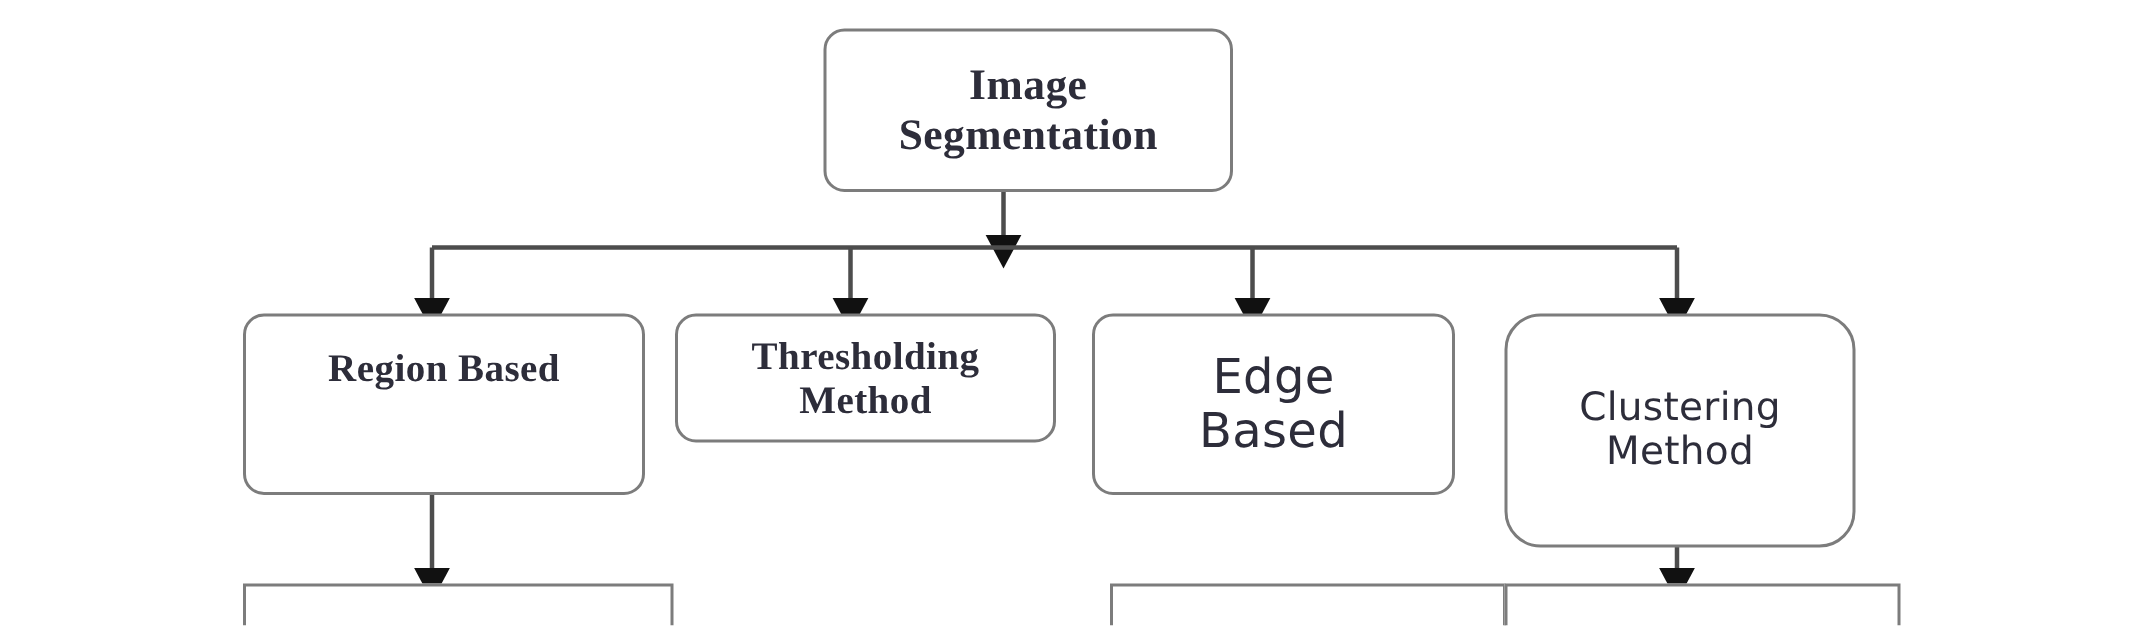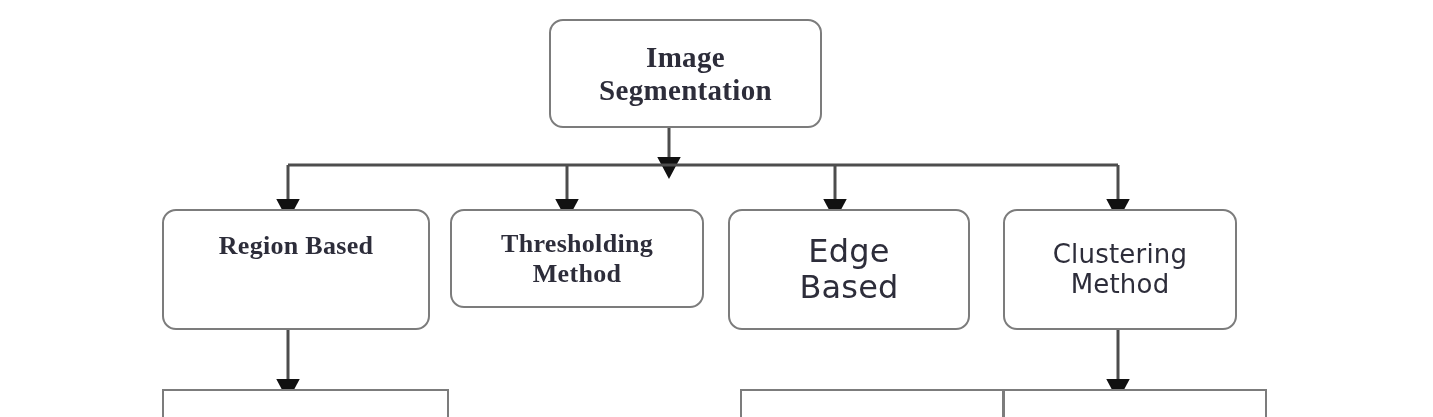--- a/index.html
+++ b/index.html
@@ -110,31 +110,31 @@
 
   <div class="node rounded v-center font-serif" id="root-node" style="left:533px; top:19px; width:273px; height:109px;margin-left:16px;">
     <span class="label">Image
 Segmentation</span>
   </div>
 
   <div class="node rounded v-top font-serif" id="node-region" style="left:162px; top:209px; width:268px; height:121px;">
     <span class="label">Region Based</span>
   </div>
 
-  <div class="node rounded v-center font-serif" id="node-threshold" style="left:450px; top:209px; width:254px; height:99px;">
+  <div class="node rounded v-center font-serif" id="node-threshold" style="left:450px; top:209px; width:254px; height:86px;">
     <span class="label">Thresholding
 Method</span>
   </div>
 
   <div class="node rounded v-center font-sans" id="node-edge" style="left:728px; top:209px; width:242px; height:121px;">
     <span class="label">Edge
 Based</span>
   </div>
 
-  <div class="node rounded v-center font-sans" id="node-cluster" style="left:1003px; top:209px; width:234px; height:121px;">
+  <div class="node rounded v-center font-sans" id="node-cluster" style="left:1003px; top:209px; width:234px; height:156px;border-radius:24px;">
     <span class="label">Clustering
 Method</span>
   </div>
 
   <div class="node sharp v-center font-serif" id="node-region-child" style="left:162px; top:389px; width:287px; height:60px;">
     <span class="label"></span>
   </div>
 
   <div class="node sharp v-center font-serif" id="node-cluster-child-left" style="left:740px; top:389px; width:264px; height:60px;">
     <span class="label"></span>

